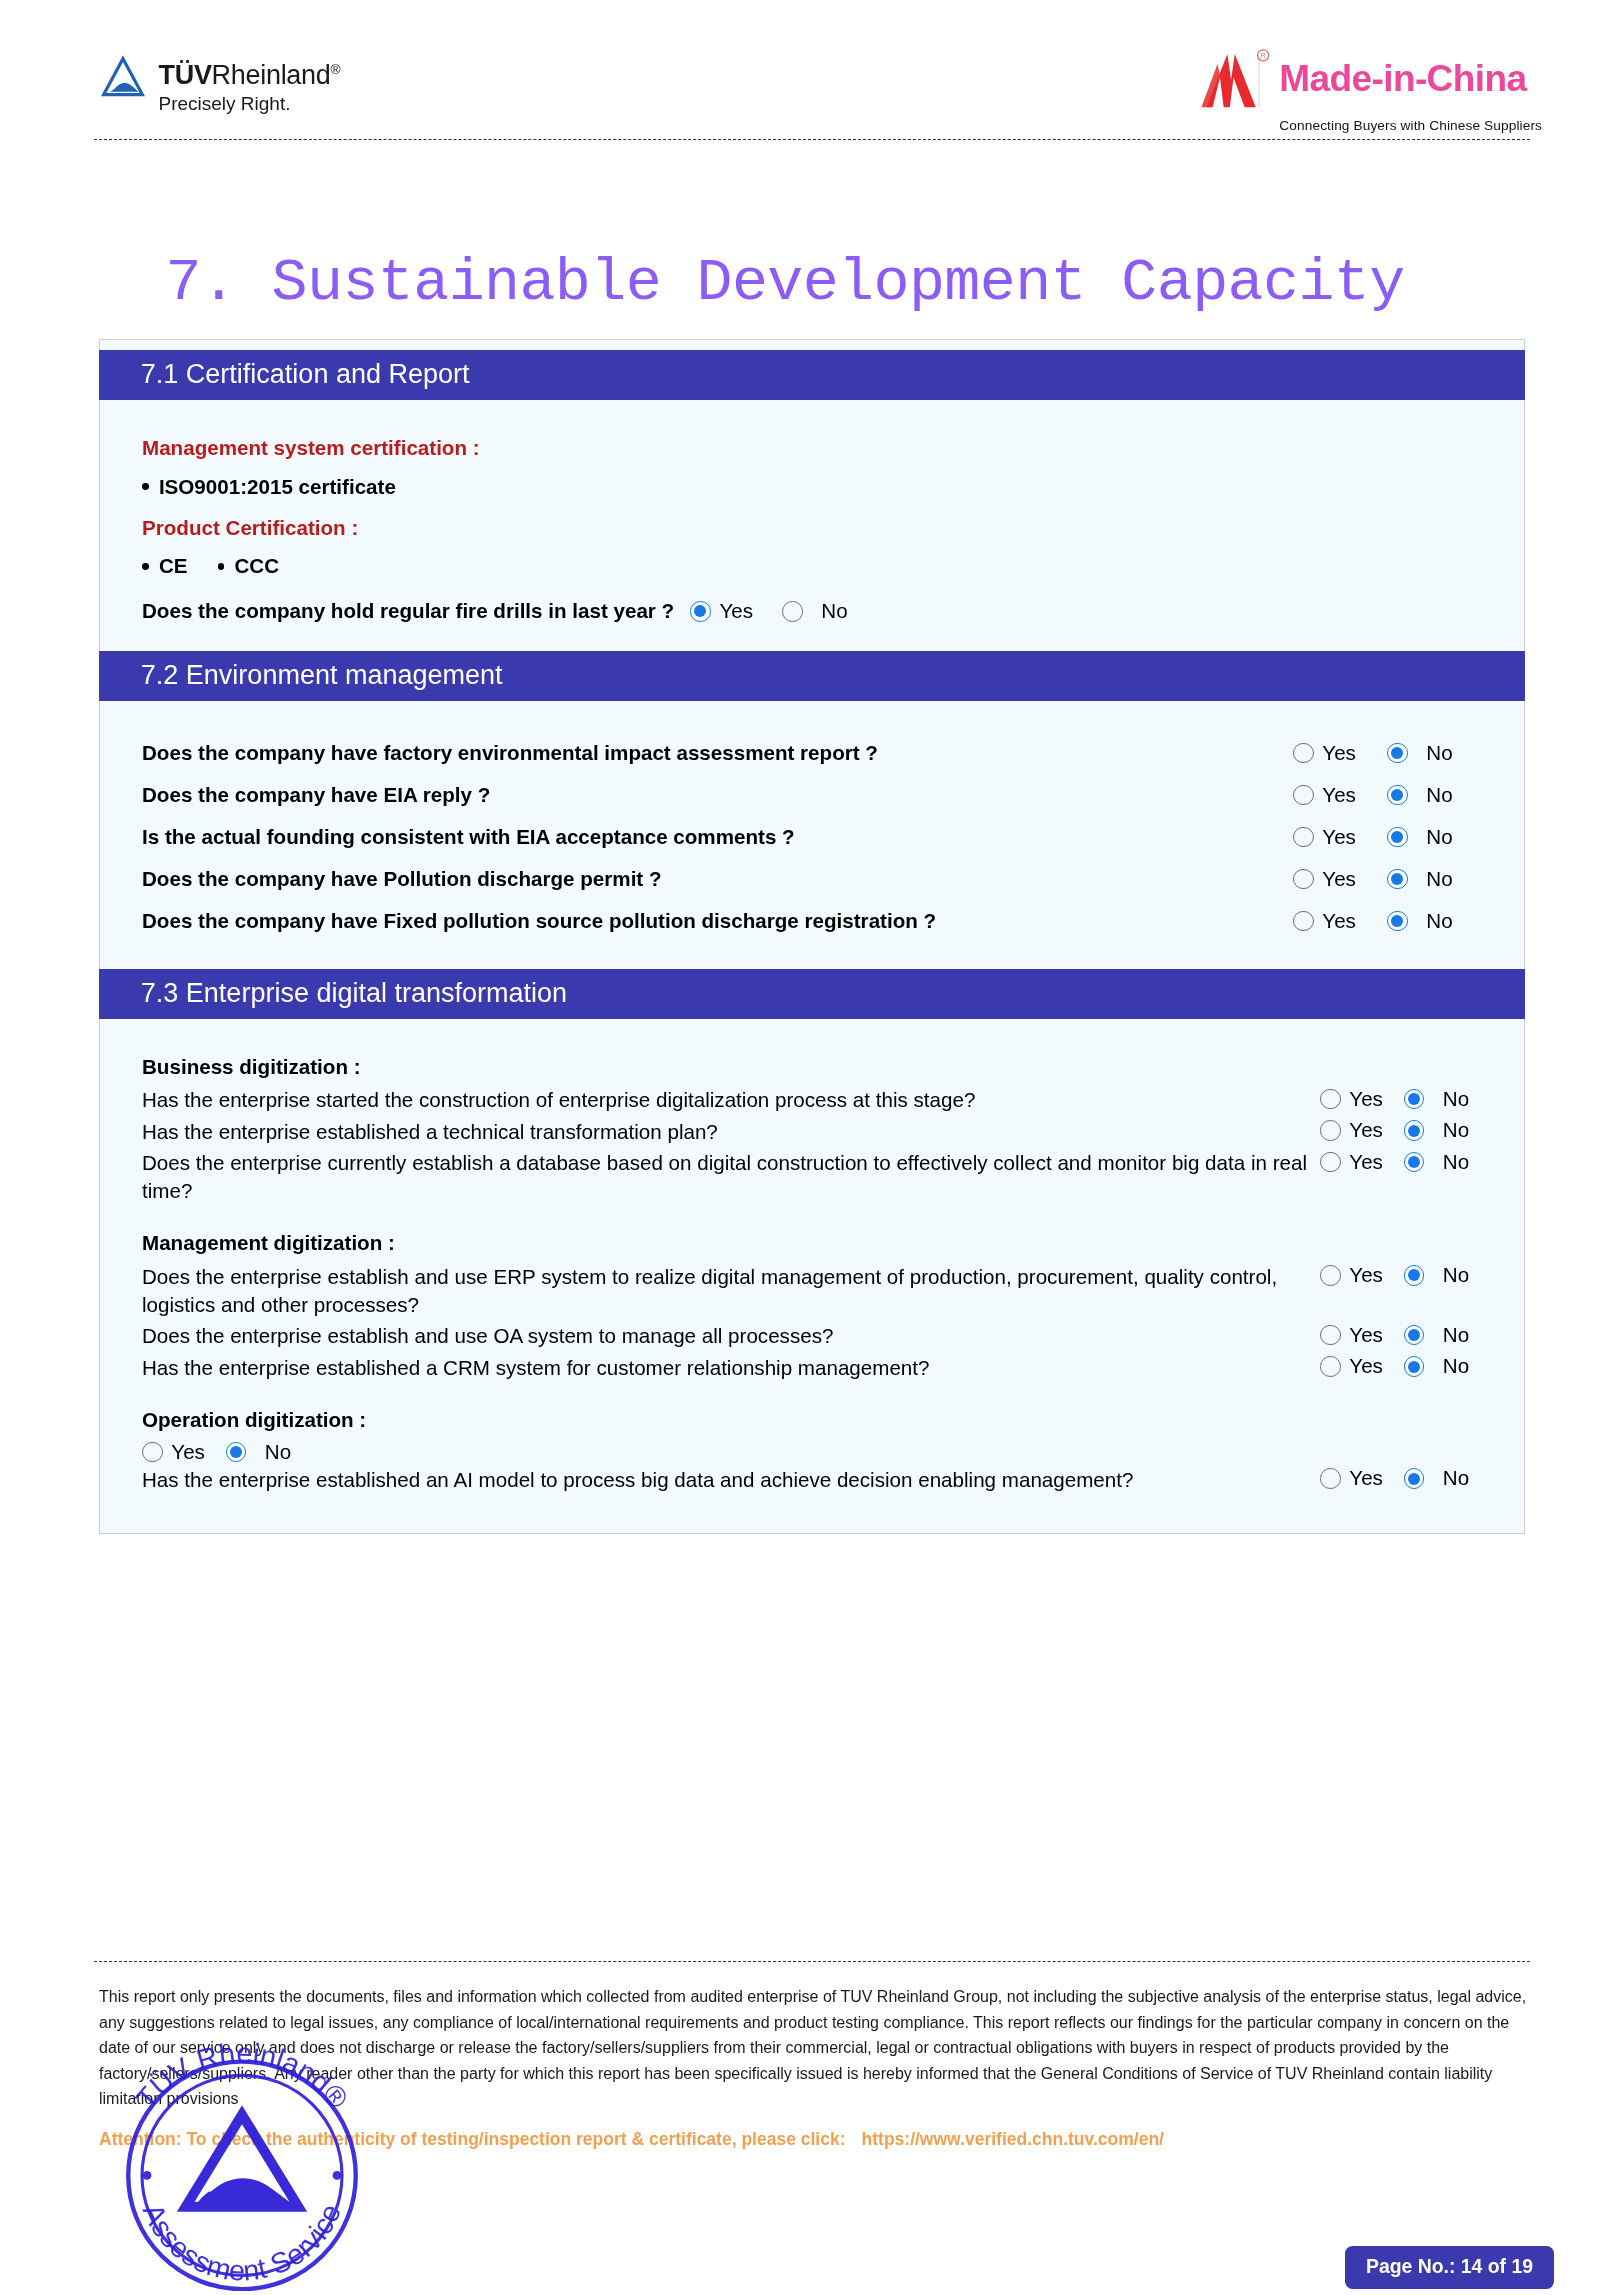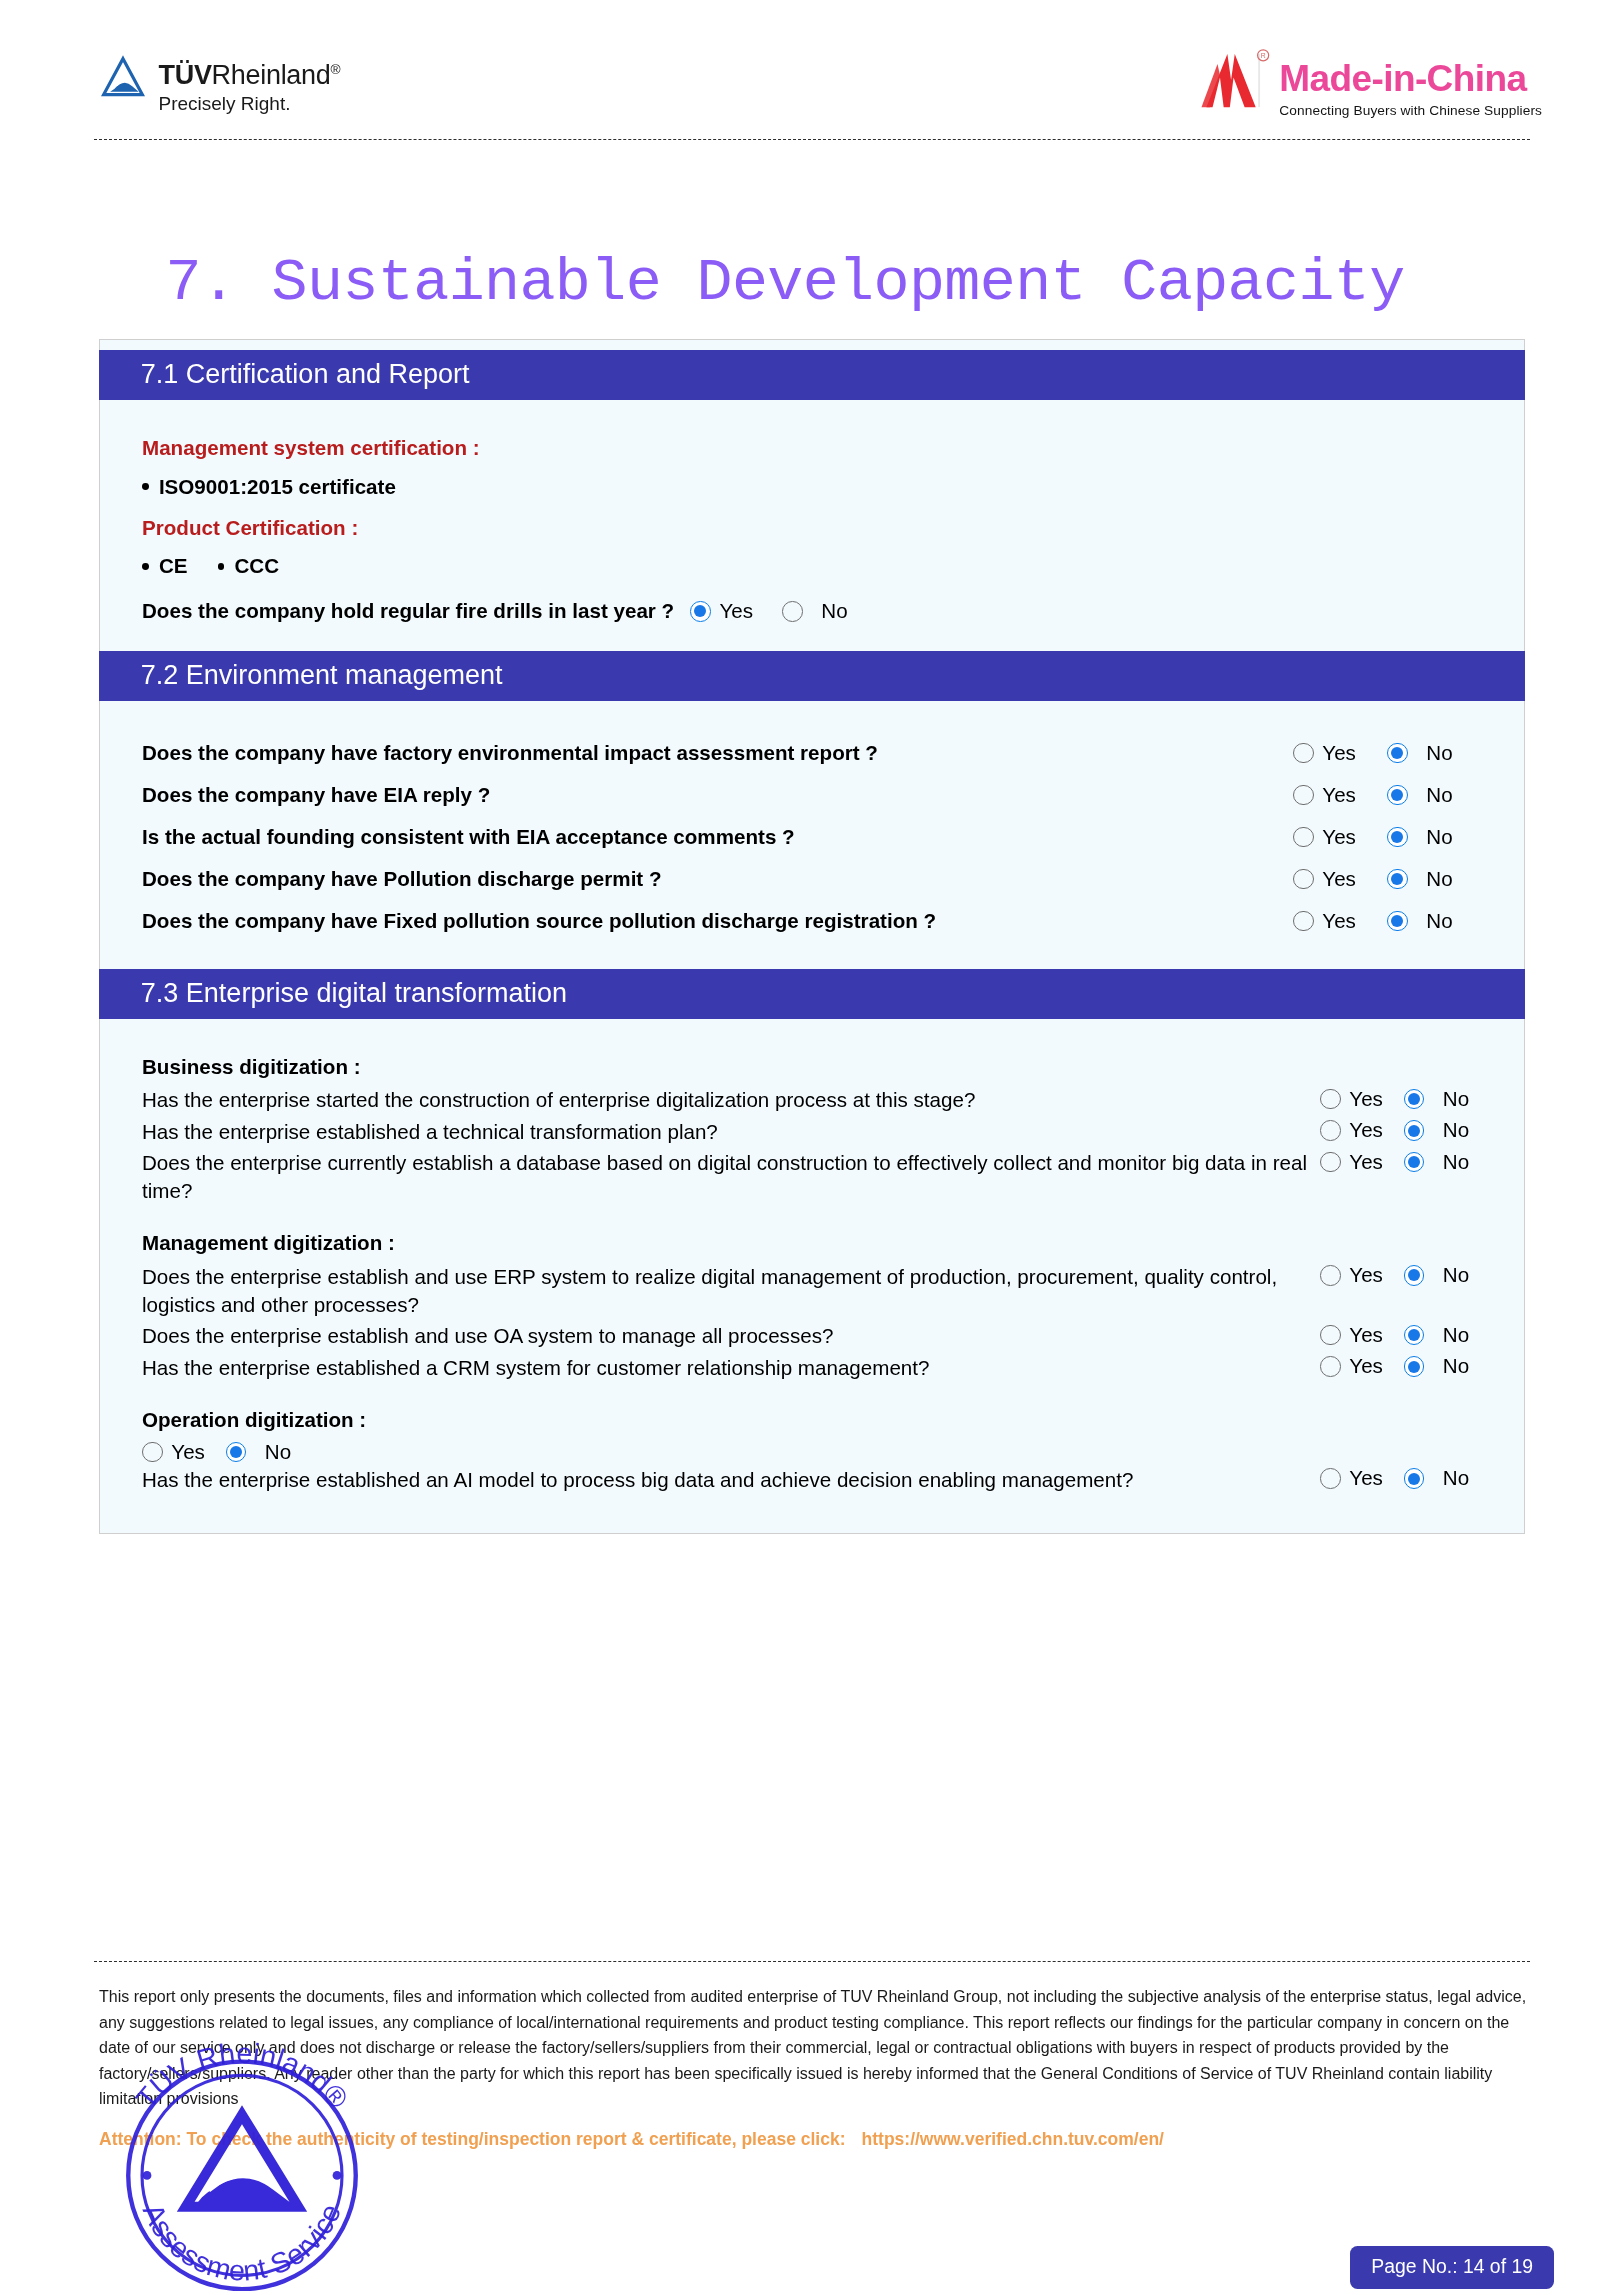--- a/index.html
+++ b/index.html
@@ -62,21 +62,21 @@
     color: #ec4899;
     white-space: nowrap;
     letter-spacing: -0.6px;
   }
   .mic-tagline {
     font-size: 13.7px;
     line-height: 16px;
     color: #141414;
     white-space: nowrap;
     letter-spacing: 0.1px;
-    margin-top: 5px;
+    margin-top: 20px;
   }
 
   .header-rule {
     position: absolute;
     left: 94px; top: 139px;
     width: 1436px;
     border-top: 1.9px dashed #2d2d2d;
   }
 
   
@@ -270,21 +270,21 @@
     pointer-events: none;
   }
 
   .page-badge {
     position: absolute;
     right: 69px; top: 2246px;
     background: #3a3aae;
     color: #ffffff;
     font-size: 19.4px;
     line-height: 19.4px;
-    font-weight: normal;
+    font-weight: bold;
     padding: 10.6px 21px 12.5px 21px;
     border-radius: 7.5px;
     white-space: nowrap;
   }
 </style>
 </head>
 <body>
 
 <div class="page-header">
 

